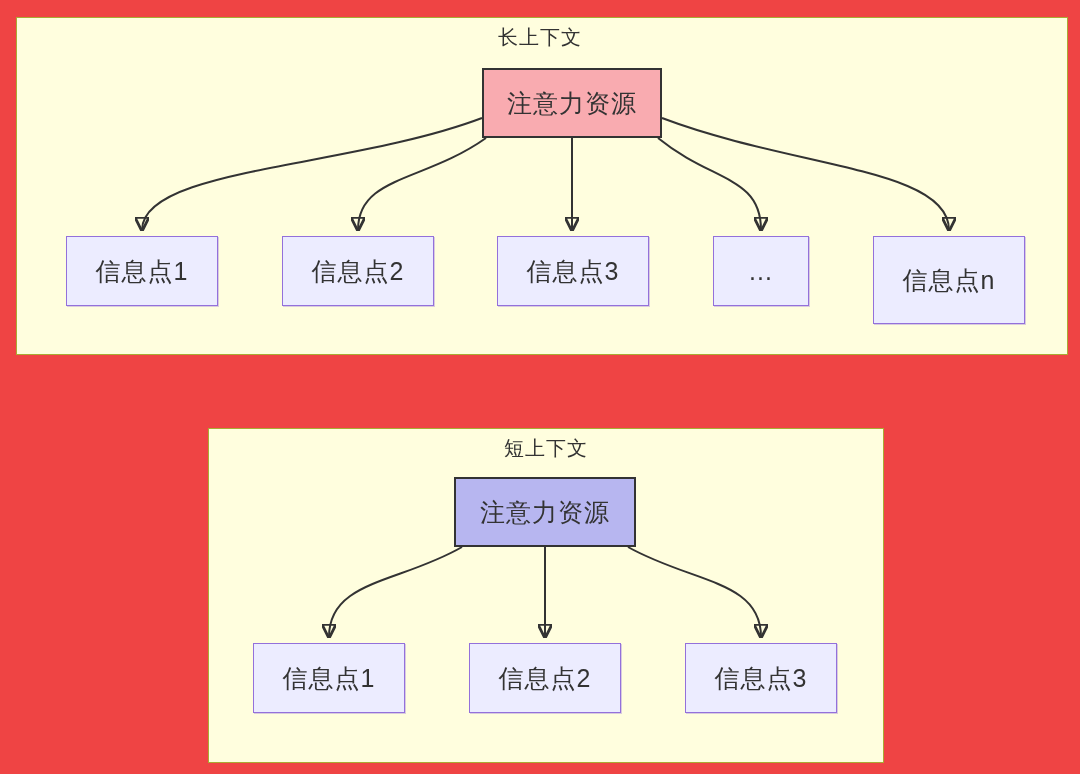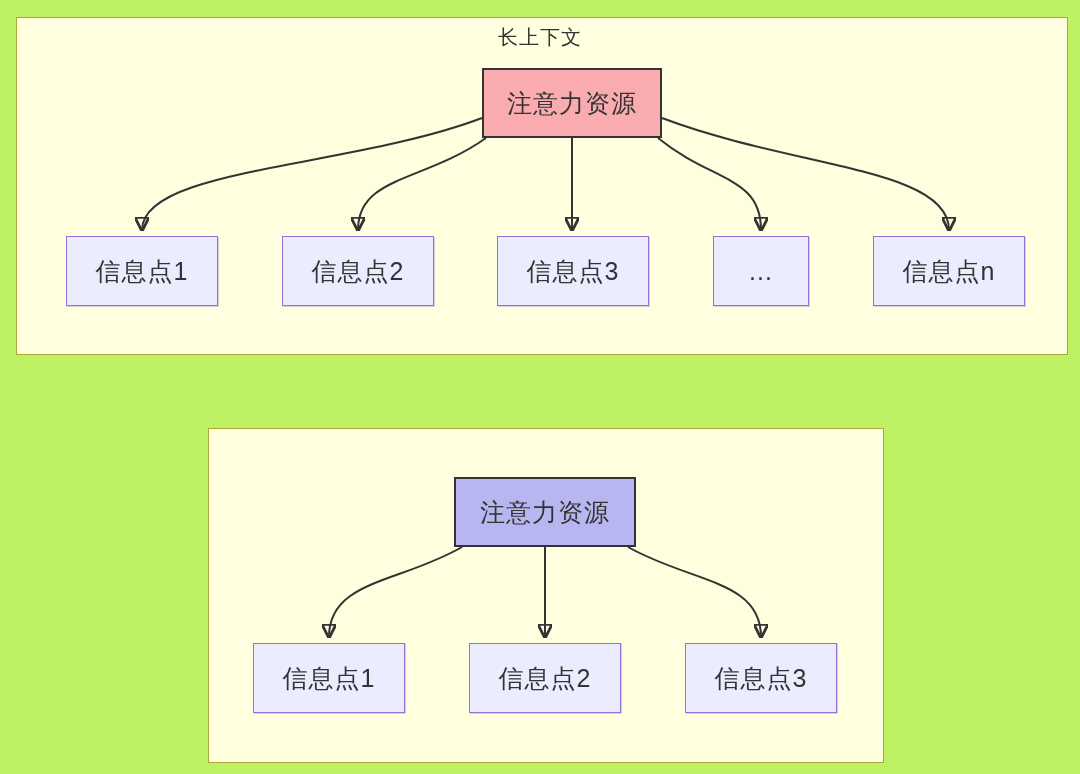--- a/index.html
+++ b/index.html
@@ -5,21 +5,21 @@
   html, body {
     margin: 0;
     padding: 0;
     background: #ffffff;
     font-family: "Liberation Sans", "DejaVu Sans", sans-serif;
   }
   .canvas {
     position: relative;
     width: 1080px;
     height: 774px;
-    background: #bef264;
+    background: #ef4444;
     overflow: hidden;
   }
   .subgraph {
     position: absolute;
     background: #fffede;
     border: 1.5px solid #aaaa33;
     box-sizing: border-box;
   }
   .subgraph-title {
     position: absolute;
@@ -64,20 +64,21 @@
 </style>
 </head>
 <body>
 
 <div class="canvas">
 
   <div class="subgraph" style="left:16px; top:17px; width:1052px; height:338px;"></div>
   <div class="subgraph-title" style="top:24px;">长上下文</div>
 
   <div class="subgraph" style="left:208px; top:428px; width:676px; height:335px;"></div>
+  <div class="subgraph-title" style="left:208px; right:auto; width:676px; top:435px;">短上下文</div>
 
   <svg class="edges-layer" width="1080" height="774" viewBox="0 0 1080 774">
     <defs>
       <marker id="arrow" viewBox="0 0 10 10" refX="9" refY="5" markerWidth="7" markerHeight="7" orient="auto">
         <path d="M0,0 L10,5 L0,10 z" fill="#333333" stroke="none"></path>
       </marker>
     </defs>
 
     <path d="M 482 118 C 350 168, 142 168, 142 230" marker-end="url(#arrow)"></path>
     <path d="M 486 138 C 424 182, 358 176, 358 230" marker-end="url(#arrow)"></path>
@@ -89,21 +90,21 @@
     <path d="M 545 547 L 545 637" marker-end="url(#arrow)"></path>
     <path d="M 628 547 C 692 583, 761 580, 761 637" marker-end="url(#arrow)"></path>
   </svg>
 
   <div class="node attention-node attention-long" style="left:482px; top:68px; width:180px; height:70px;">注意力资源</div>
 
   <div class="node info-node" style="left:66px; top:236px; width:152px; height:70px;">信息点1</div>
   <div class="node info-node" style="left:282px; top:236px; width:152px; height:70px;">信息点2</div>
   <div class="node info-node" style="left:497px; top:236px; width:152px; height:70px;">信息点3</div>
   <div class="node info-node" style="left:713px; top:236px; width:96px; height:70px;">...</div>
-  <div class="node info-node" style="left:873px; top:236px; width:152px; height:70px;">信息点n</div>
+  <div class="node info-node" style="left:873px; top:236px; width:152px; height:88px;">信息点n</div>
 
   <div class="node attention-node attention-short" style="left:454px; top:477px; width:182px; height:70px;">注意力资源</div>
 
   <div class="node info-node" style="left:253px; top:643px; width:152px; height:70px;">信息点1</div>
   <div class="node info-node" style="left:469px; top:643px; width:152px; height:70px;">信息点2</div>
   <div class="node info-node" style="left:685px; top:643px; width:152px; height:70px;">信息点3</div>
 
 </div>
 
 </body></html>

